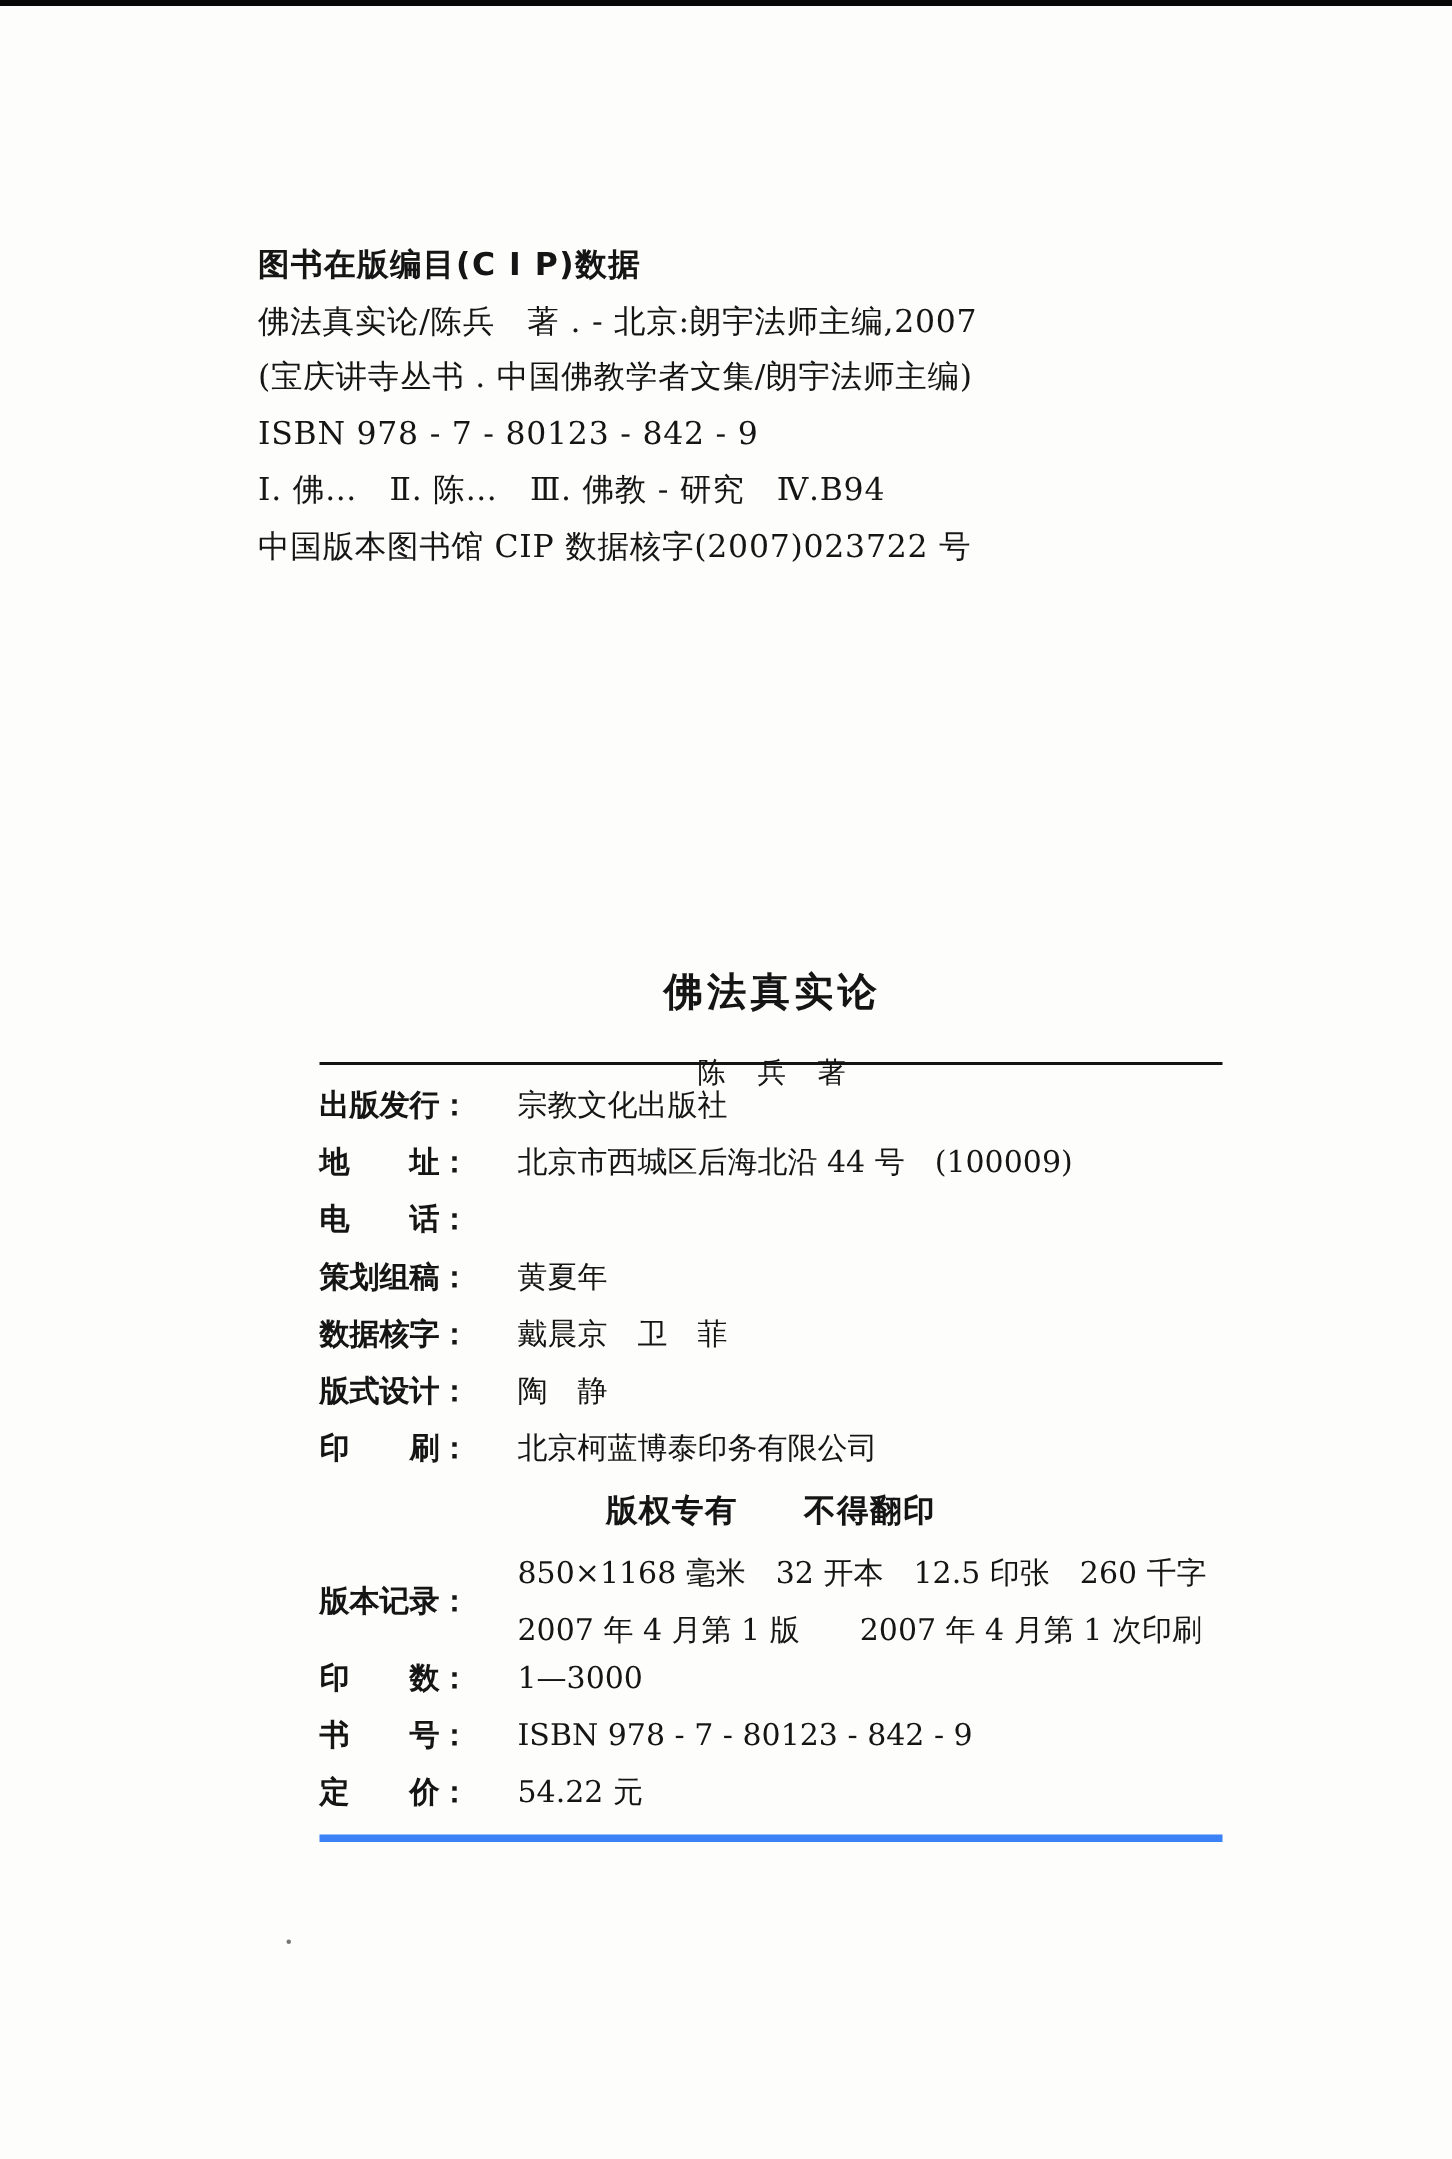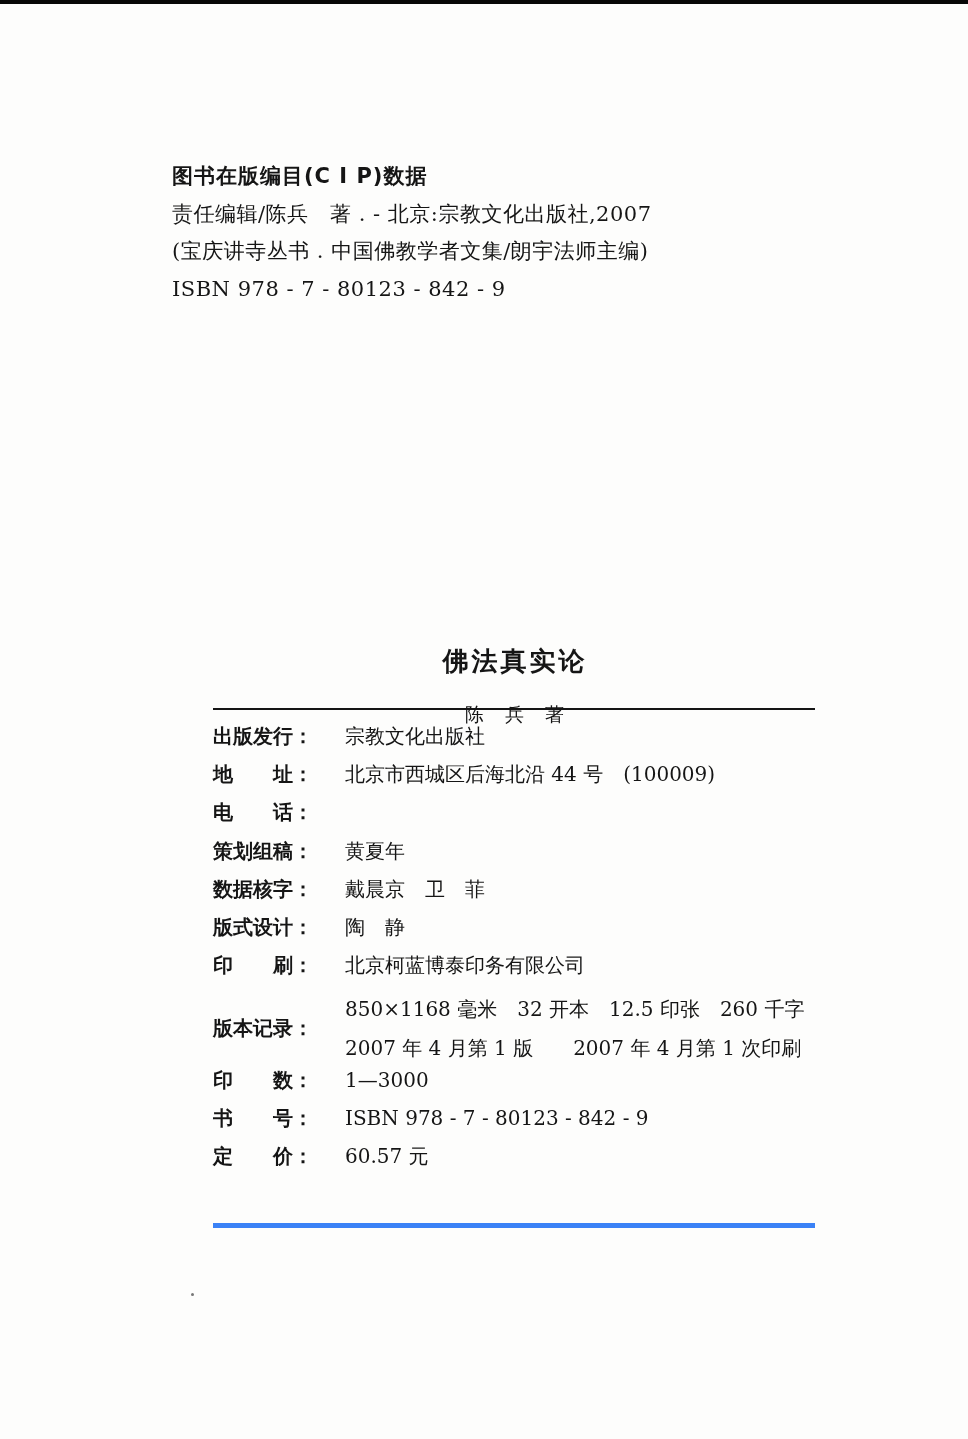--- a/index.html
+++ b/index.html
@@ -70,23 +70,25 @@
 </style>
 </head>
 <body>
 
 <div class="page">
 
   <div class="scan-topline"></div>
 
   <div class="cip">
     <div class="cip-heading">图书在版编目(C I P)数据</div>
-    <div class="cip-line">责任编辑/陈兵　著 . - 北京:宗教文化出版社,2007</div>
+    <div class="cip-line">佛法真实论/陈兵　著 . - 北京:朗宇法师主编,2007</div>
     <div class="cip-line">(宝庆讲寺丛书 . 中国佛教学者文集/朗宇法师主编)</div>
     <div class="cip-line">ISBN 978 - 7 - 80123 - 842 - 9</div>
+    <div class="cip-line">Ⅰ. 佛…　Ⅱ. 陈…　Ⅲ. 佛教 - 研究　Ⅳ.B94</div>
+    <div class="cip-line">中国版本图书馆 CIP 数据核字(2007)023722 号</div>
   </div>
 
   <div class="title-block">
     <div class="book-title">佛法真实论</div>
     <div class="book-author">陈　兵　著</div>
   </div>
 
   <div class="colophon">
 
     <div class="c-row">
@@ -116,20 +118,21 @@
     <div class="c-row">
       <span class="c-label">版式设计：</span>
       <span class="c-value">陶　静</span>
     </div>
 
     <div class="c-row">
       <span class="c-label">印　　刷：</span>
       <span class="c-value">北京柯蓝博泰印务有限公司</span>
     </div>
 
+    <div class="c-notice">版权专有　　不得翻印</div>
 
     <div class="c-row double">
       <span class="c-label">版本记录：</span>
       <span class="c-value c-value-multi">
         <span class="v-line" style="display:block">850×1168 毫米　32 开本　12.5 印张　260 千字</span>
         <span class="v-line" style="display:block">2007 年 4 月第 1 版　　2007 年 4 月第 1 次印刷</span>
       </span>
     </div>
 
     <div class="c-row">
@@ -137,20 +140,20 @@
       <span class="c-value">1—3000</span>
     </div>
 
     <div class="c-row">
       <span class="c-label">书　　号：</span>
       <span class="c-value">ISBN 978 - 7 - 80123 - 842 - 9</span>
     </div>
 
     <div class="c-row">
       <span class="c-label">定　　价：</span>
-      <span class="c-value">60.57 元</span>
+      <span class="c-value">54.22 元</span>
     </div>
 
   </div>
 
   <div class="scan-speck"></div>
 
 </div>
 
 </body></html>

